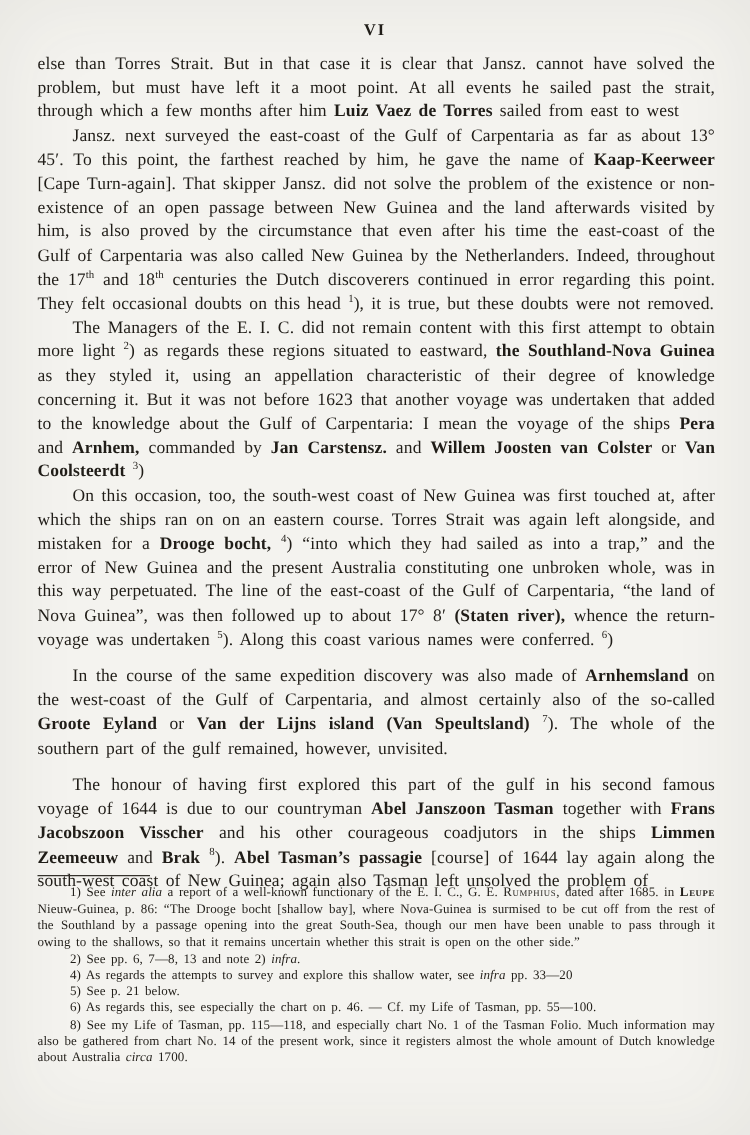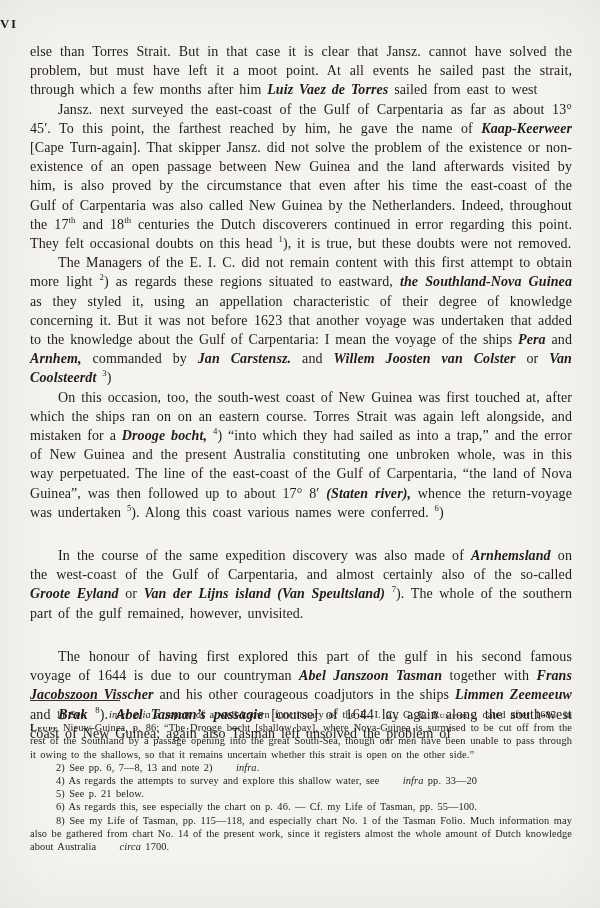--- a/index.html
+++ b/index.html
@@ -16,42 +16,43 @@
     color: #201d18;
     font-family: "Liberation Serif", "DejaVu Serif", serif;
     box-shadow: inset 0 0 70px rgba(60,55,40,0.07);
     overflow: hidden;
   }
   .page-number {
     position: absolute;
     top: 16px;
     left: 0;
     width: 100%;
+    text-align: center;
     font-weight: bold;
     font-size: 13px;
     letter-spacing: 1.5px;
   }
   .body-text {
     position: absolute;
     left: 30px;
     top: 42px;
     width: 542px;
     font-size: 14px;
     line-height: 19.2px;
     text-align: justify;
     word-spacing: 2.2px;
     letter-spacing: 0.1px;
   }
   .body-text p.para {
     margin: 0;
   }
   .body-text p.para.indent { text-indent: 28px; }
-  .body-text p.para.spaced { margin-top: 24px; }
-  .b  { font-weight: bold; font-style: italic; }
-  .i  { font-style: italic; margin-left: 19px; }
+  .body-text p.para.spaced { margin-top: 10px; }
+  .b  { font-weight: bold; }
+  .i  { font-style: italic; }
   .sc { font-variant: small-caps; letter-spacing: 0.5px; }
   .scb{ font-variant: small-caps; font-weight: bold; letter-spacing: 0.5px; }
   sup {
     font-size: 0.62em;
     line-height: 0;
     vertical-align: super;
   }
   .footnote-sep {
     position: absolute;
     left: 30px;

